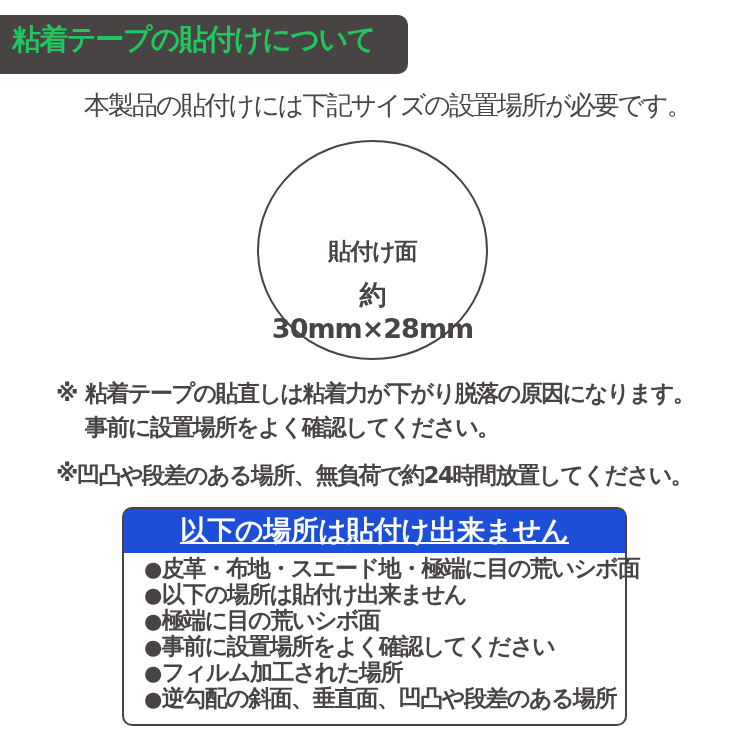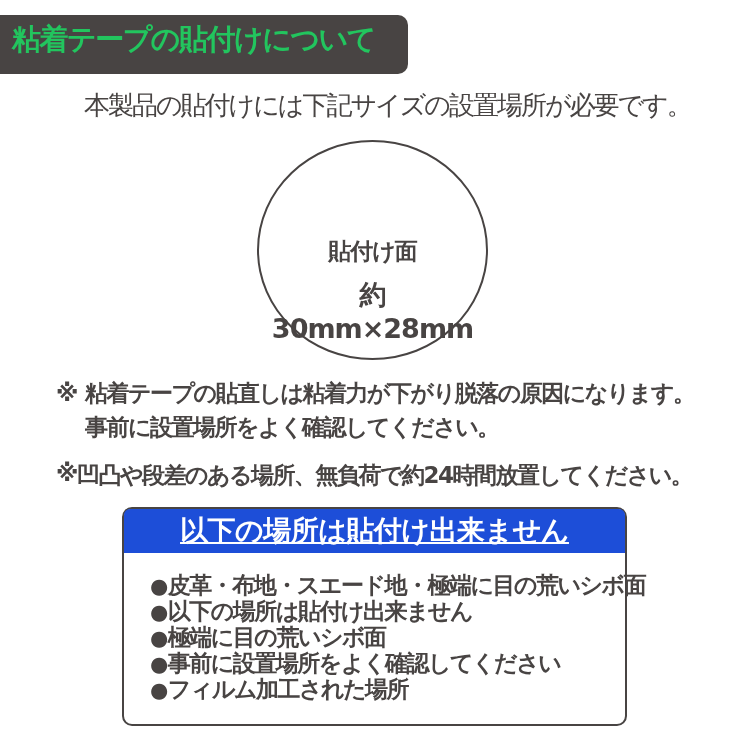--- a/index.html
+++ b/index.html
@@ -80,22 +80,22 @@
     border-radius:6px 6px 0 0;
     color:#ffffff;
     font-size:28px;font-weight:bold;
     display:flex;align-items:center;justify-content:center;
     letter-spacing:-0.5px;
     white-space:nowrap;
     text-decoration:underline;
   }
   .restriction-list{
     list-style:none;
-    margin:6px;
-    padding:14px 6px 0 20px;
+    margin:0;
+    padding:3px 6px 0 20px;
   }
   .restriction-list li{
     font-size:23px;font-weight:bold;
     letter-spacing:-1.5px;
     line-height:25px;
     white-space:nowrap;
   }
   .bullet{
     font-size:21px;
     margin-right:1px;
@@ -139,14 +139,17 @@
     </li>
     <li>
       <span class="bullet">●</span><span>極端に目の荒いシボ面</span>
     </li>
     <li>
       <span class="bullet">●</span><span>事前に設置場所をよく確認してください</span>
     </li>
     <li>
       <span class="bullet">●</span><span>フィルム加工された場所</span>
     </li>
+    <li>
+      <span class="bullet">●</span><span>逆勾配の斜面、垂直面、凹凸や段差のある場所</span>
+    </li>
   </ul>
 </div>
 
 </body></html>

